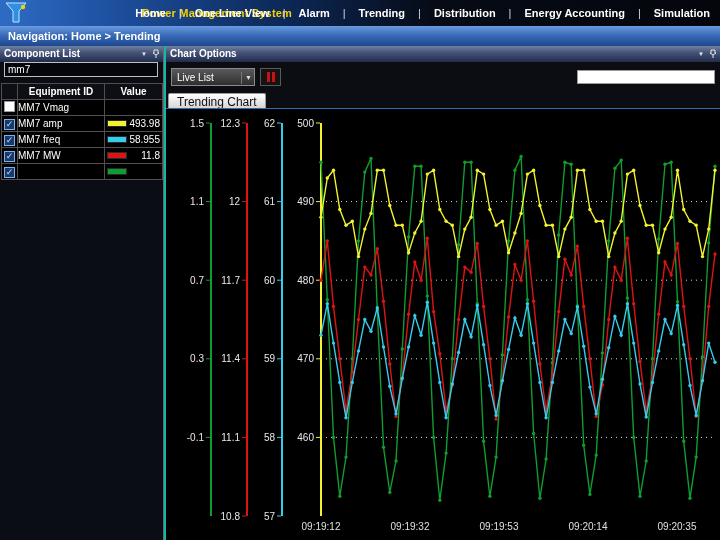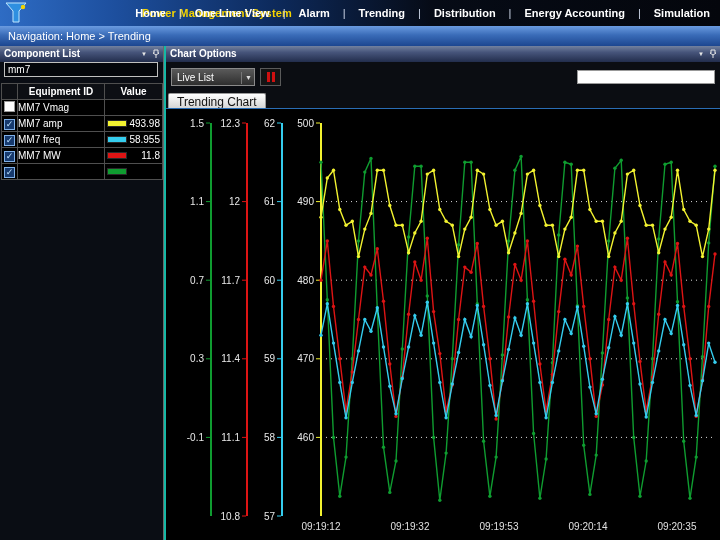--- a/index.html
+++ b/index.html
@@ -11,21 +11,21 @@
     background:linear-gradient(90deg,#2e6cc4 0%,#1d4f9e 16%,#0d2a5c 38%,#060b16 60%,#04060c 100%);}
   .logo{position:absolute;left:3px;top:1px;width:26px;height:24px;}
   .app-title{position:absolute;left:142px;top:7px;font-size:11px;font-weight:bold;color:#f5d400;letter-spacing:.2px;}
   .menu{position:absolute;right:10px;top:0;height:26px;display:flex;align-items:center;gap:13px;}
   .menu-item{color:#fff;font-size:11px;font-weight:bold;cursor:pointer;white-space:nowrap;}
   .menu-sep{color:#cfd8ea;font-size:11px;}
 
   
   .navbar{position:absolute;left:0;top:26px;width:720px;height:20px;
     background:linear-gradient(180deg,#6a9be0 0%,#3a6cb8 45%,#1c4690 100%);
-    color:#fff;font-size:11px;font-weight:normal;line-height:20px;padding-left:8px;}
+    color:#fff;font-size:11px;font-weight:bold;line-height:20px;padding-left:8px;}
 
   
   .sidebar{position:absolute;left:0;top:46px;width:164px;bottom:0;background:#0a0d14;border-right:1px solid #6a6a6a;}
   .panel-header{position:relative;height:16px;
     background:linear-gradient(180deg,#72819f 0%,#46547a 40%,#222d4c 100%);
     color:#fff;font-size:10px;font-weight:bold;line-height:16px;padding:0 4px;}
   .hdr-icons{position:absolute;right:3px;top:0;height:16px;display:flex;align-items:center;gap:5px;}
   .chev{color:#e6e6e6;font-size:6px;cursor:pointer;}
   .pin svg{display:block;}
   .components-label{padding:5px 4px 3px;color:#fff;font-size:11px;}

